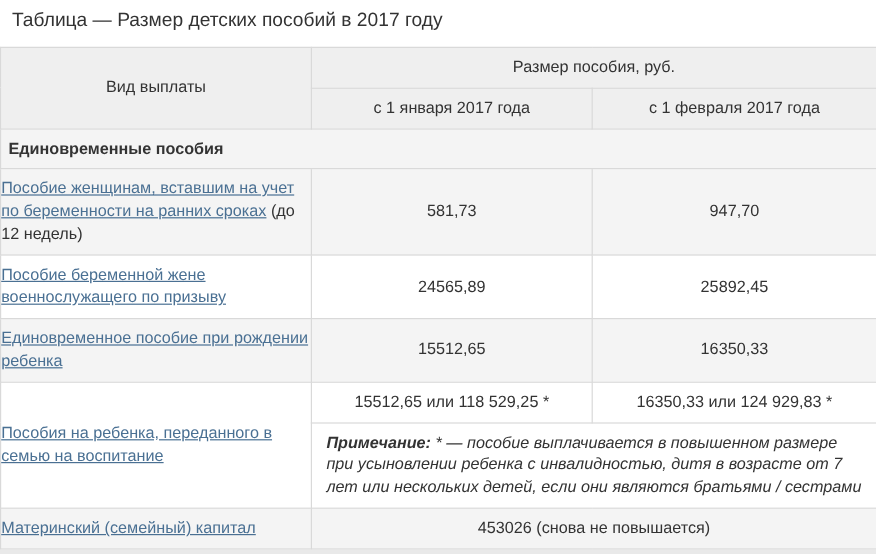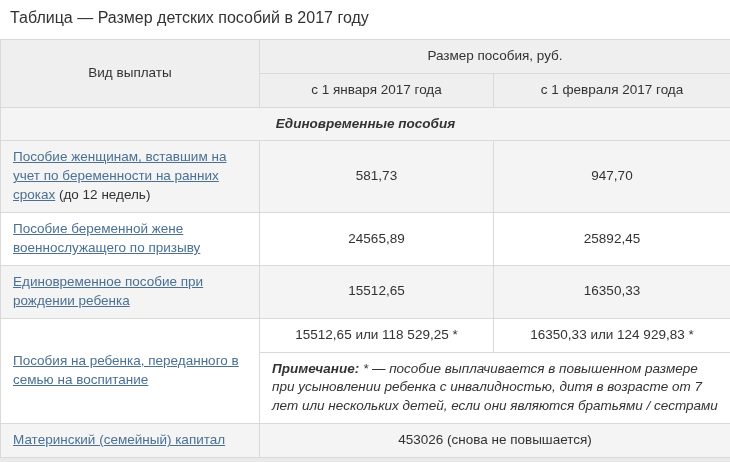--- a/index.html
+++ b/index.html
@@ -40,27 +40,26 @@
   th.hdr {
     background: #efefef;
     color: #262626;
     font-weight: 400;
     text-align: center;
     padding: 7px 6px;
   }
   tr.section-row td {
     background: #f4f4f4;
     font-weight: 700;
-    font-style: italic;
-    text-align: center;
+    text-align: left;
     padding: 7px 6px;
   }
   td.type-cell {
     text-align: left;
-    padding: 7px 12px;
+    padding: 7px 0;
   }
   td.val-cell {
     text-align: center;
     padding: 7px 6px;
   }
   tr.stripe td { background: #f4f4f4; }
   tr.plain td  { background: #ffffff; }
   a.benefit-link {
     color: #4a7093;
     text-decoration: underline;

